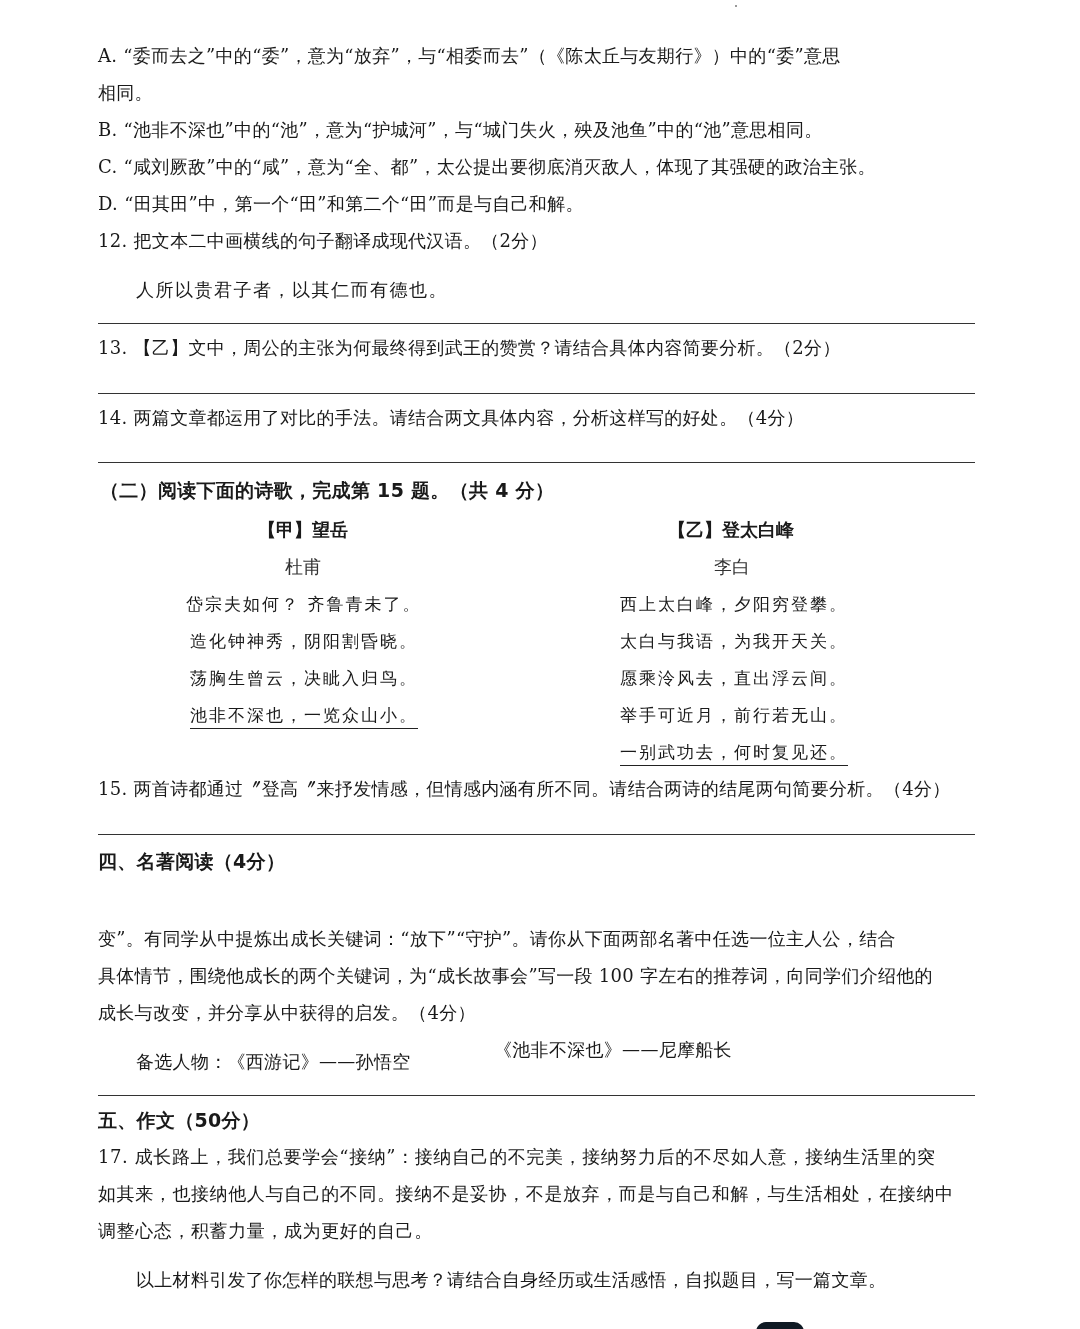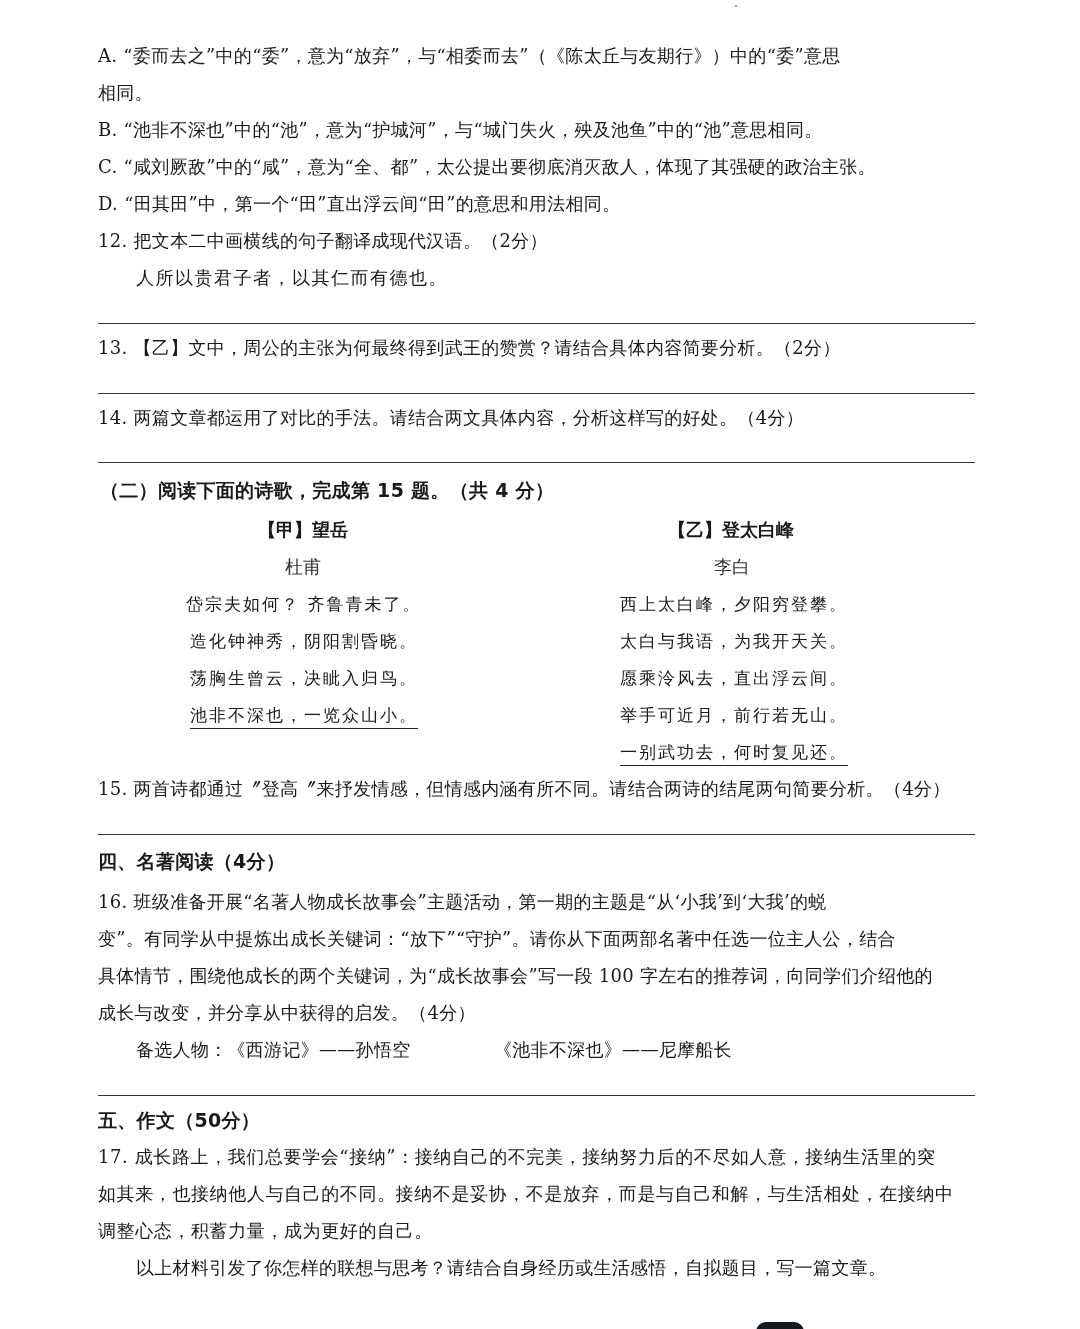--- a/index.html
+++ b/index.html
@@ -6,21 +6,21 @@
   body {
     width: 1080px; height: 1329px; position: relative; overflow: hidden;
     font-family: "DejaVu Serif", "Liberation Serif", serif;
     color: #1a1a1a;
   }
   .page { position: absolute; left: 0; top: 0; width: 1080px; height: 1329px; }
   .line {
     position: absolute; left: 98px; font-size: 18px; line-height: 24px;
     white-space: nowrap; letter-spacing: 0.3px;
   }
-  .indent { left: 136px; }
+  .indent { left: 136px; margin-top: 12px; }
   .kai { font-family: "DejaVu Serif", "Liberation Serif", serif; letter-spacing: 1.5px; }
   .rule { position: absolute; left: 98px; width: 877px; height: 1px; background: #333; }
   .heading { font-weight: bold; font-size: 19px; font-family: "DejaVu Sans", "Liberation Sans", sans-serif; text-align: center; }
   .poem-title { position: absolute; font-weight: bold; font-size: 18px; font-family: "DejaVu Sans", "Liberation Sans", sans-serif; white-space: nowrap; }
   .poem-author { position: absolute; font-size: 18px; white-space: nowrap; color: #333; }
   .poem-line { position: absolute; font-size: 17px; letter-spacing: 2px; white-space: nowrap; line-height: 24px; }
   .underlined { border-bottom: 1.5px solid #222; padding-bottom: 1px; }
   .bottom-tab {
     position: absolute; left: 756px; top: 1322px; width: 48px; height: 14px;
     background: #0f1a24; border-radius: 10px 10px 0 0;
@@ -30,21 +30,21 @@
 </head>
 <body>
 
 <div class="page">
   <div class="speck"></div>
 
   <div class="line" style="top:44px">A. “委而去之”中的“委”，意为“放弃”，与“相委而去”（《陈太丘与友期行》）中的“委”意思</div>
   <div class="line" style="top:81px">相同。</div>
   <div class="line" style="top:118px">B. “池非不深也”中的“池”，意为“护城河”，与“城门失火，殃及池鱼”中的“池”意思相同。</div>
   <div class="line" style="top:155px">C. “咸刘厥敌”中的“咸”，意为“全、都”，太公提出要彻底消灭敌人，体现了其强硬的政治主张。</div>
-  <div class="line" style="top:192px">D. “田其田”中，第一个“田”直出浮云间“田”的意思和用法相同。</div>
+  <div class="line" style="top:192px">D. “田其田”中，第一个“田”和第二个“田”而是与自己和解。</div>
 
   <div class="line" style="top:229px">12. 把文本二中画横线的句子翻译成现代汉语。（2分）</div>
   <div class="line indent kai" style="top:266px">人所以贵君子者，以其仁而有德也。</div>
   <div class="rule" style="top:323px"></div>
 
   <div class="line" style="top:336px">13. 【乙】文中，周公的主张为何最终得到武王的赞赏？请结合具体内容简要分析。（2分）</div>
   <div class="rule" style="top:393px"></div>
 
   <div class="line" style="top:406px">14. 两篇文章都运用了对比的手法。请结合两文具体内容，分析这样写的好处。（4分）</div>
   <div class="rule" style="top:462px"></div>
@@ -63,21 +63,20 @@
   <div class="poem-line" style="left:620px; top:592px">西上太白峰，夕阳穷登攀。</div>
   <div class="poem-line" style="left:620px; top:629px">太白与我语，为我开天关。</div>
   <div class="poem-line" style="left:620px; top:666px">愿乘泠风去，直出浮云间。</div>
   <div class="poem-line" style="left:620px; top:703px">举手可近月，前行若无山。</div>
   <div class="poem-line underlined" style="left:620px; top:740px">一别武功去，何时复见还。</div>
 
   <div class="line" style="top:777px">15. 两首诗都通过〞登高〞来抒发情感，但情感内涵有所不同。请结合两诗的结尾两句简要分析。（4分）</div>
   <div class="rule" style="top:834px"></div>
 
   <div class="line heading" style="top:849px">四、名著阅读（4分）</div>
-  <div class="line" style="top:890px">16. 班级准备开展“名著人物成长故事会”主题活动，第一期的主题是“从‘小我’到‘大我’的蜕</div>
   <div class="line" style="top:927px">变”。有同学从中提炼出成长关键词：“放下”“守护”。请你从下面两部名著中任选一位主人公，结合</div>
   <div class="line" style="top:964px">具体情节，围绕他成长的两个关键词，为“成长故事会”写一段 100 字左右的推荐词，向同学们介绍他的</div>
   <div class="line" style="top:1001px">成长与改变，并分享从中获得的启发。（4分）</div>
   <div class="line indent" style="top:1038px">备选人物：《西游记》——孙悟空</div>
   <div class="line" style="top:1038px; left:494px">《池非不深也》——尼摩船长</div>
   <div class="rule" style="top:1095px"></div>
 
   <div class="line heading" style="top:1108px">五、作文（50分）</div>
   <div class="line kai" style="top:1145px; letter-spacing:0.6px">17. 成长路上，我们总要学会“接纳”：接纳自己的不完美，接纳努力后的不尽如人意，接纳生活里的突</div>
   <div class="line kai" style="top:1219px; letter-spacing:0.6px">调整心态，积蓄力量，成为更好的自己。</div>

